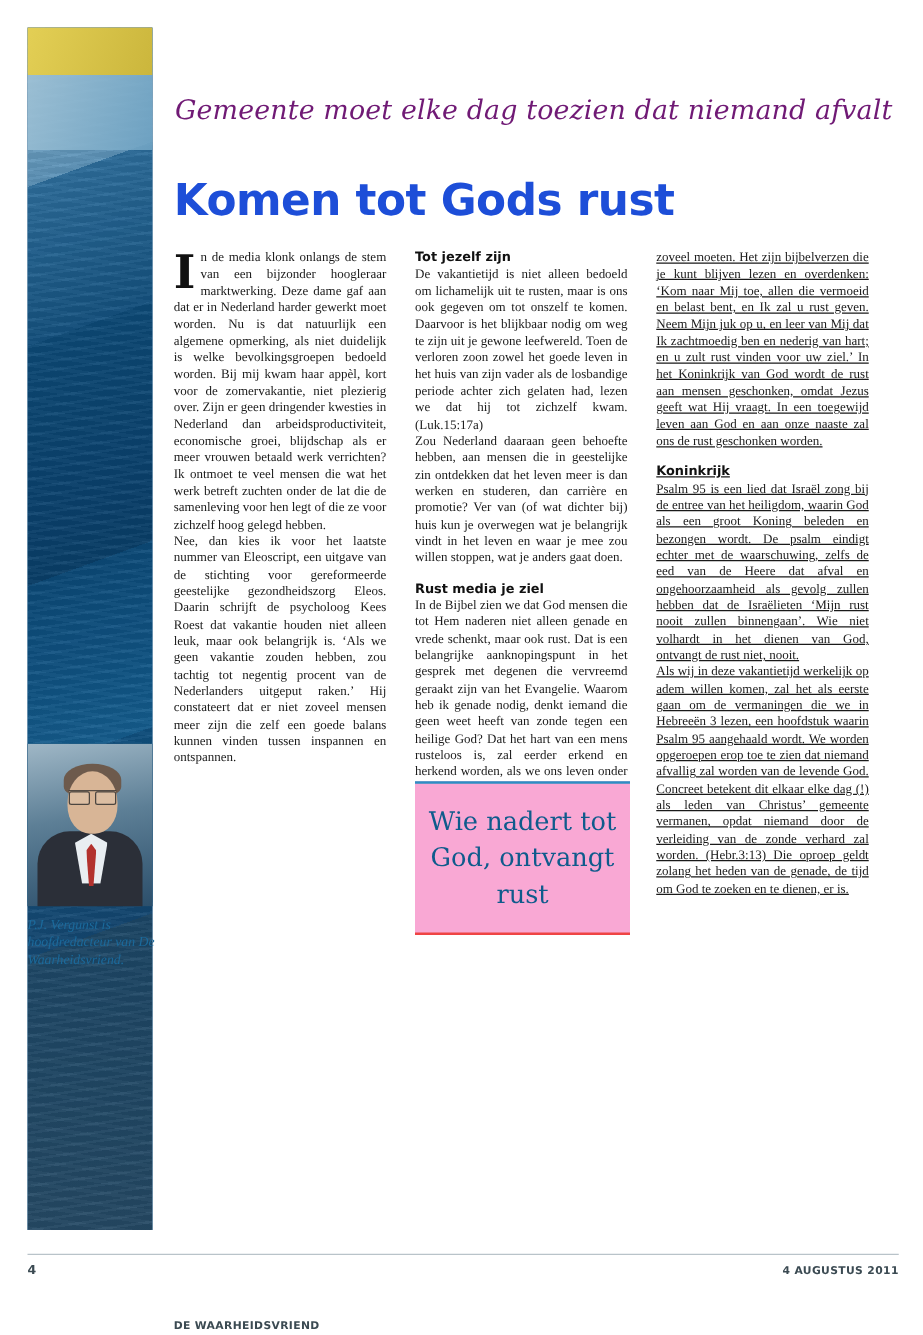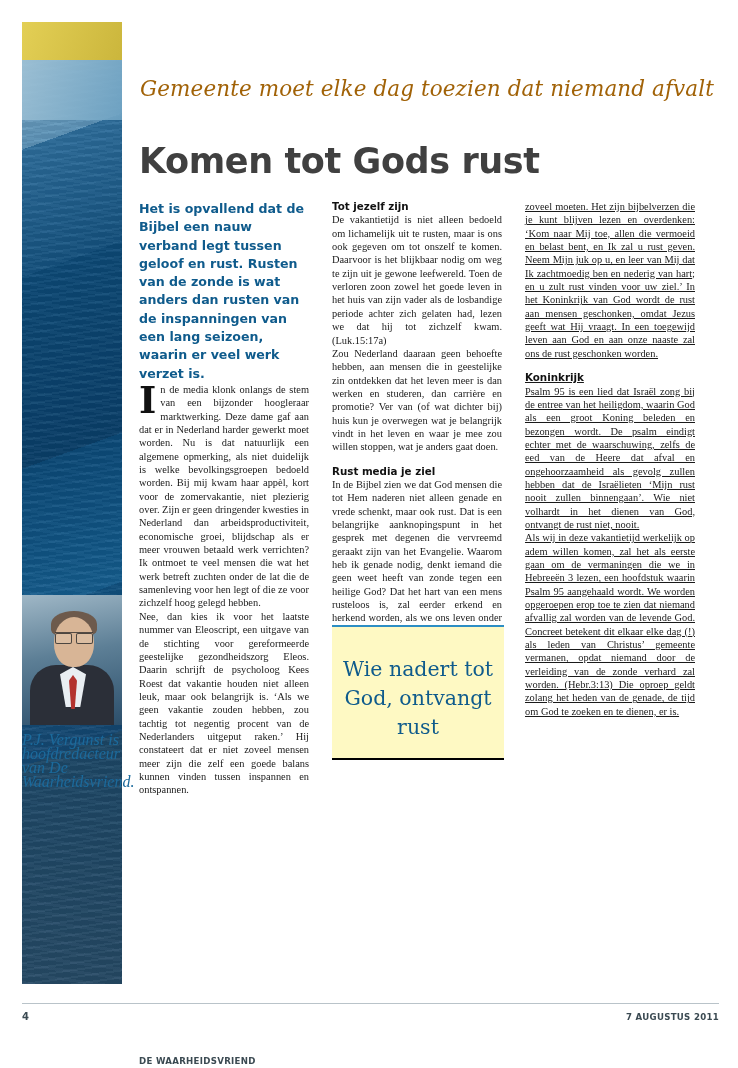--- a/index.html
+++ b/index.html
@@ -126,42 +126,42 @@
   }
 
   .caption {
     position: absolute;
     left: 22px;
     top: 733px;
     width: 104px;
     color: #1b6a9c;
     font-family: "Liberation Serif", serif;
     font-style: italic;
-    font-size: 16px;
+    font-size: 11px;
     line-height: 14px;
   }
 
   
   .kicker {
     position: absolute;
     left: 140px;
     top: 76px;
     width: 580px;
-    color: #a16207;
+    color: #701a75;
     font-family: "DejaVu Serif", serif;
     font-style: italic;
     font-size: 21.5px;
     letter-spacing: .1px;
   }
   .headline {
     position: absolute;
     left: 139px;
     top: 118px;
     width: 580px;
-    color: #404040;
+    color: #1d4ed8;
     font-family: "DejaVu Sans", sans-serif;
     font-weight: bold;
     font-size: 35px;
     letter-spacing: -.4px;
   }
 
   
   .col {
     position: absolute;
     top: 200px;
@@ -215,23 +215,23 @@
     position: absolute;
     left: 332px;
     top: 625px;
     width: 172px;
     text-align: center;
     color: #0f5b8c;
     font-family: "DejaVu Serif", serif;
     font-size: 20.5px;
     line-height: 29px;
     border-top: 2px solid #2d8ec4;
-    border-bottom: 2px solid #000000;
-    padding: 28px 0 16px 0;
-    background: #fef9c3;
+    border-bottom: 2px solid #ef4444;
+    padding: 16px 0 16px 0;
+    background: #f9a8d4;
   }
 
   
   .footer-rule {
     position: absolute;
     left: 22px;
     top: 1003px;
     width: 697px;
     height: 1px;
     background: #b9c3c9;
@@ -285,21 +285,20 @@
   <div class="hair"></div>
   <div class="face"></div>
   <div class="glasses"></div>
 </div>
 <div class="caption">P.J. Vergunst is hoofdredacteur van De Waarheidsvriend.</div>
 
 <div class="kicker">Gemeente moet elke dag toezien dat niemand afvalt</div>
 <h1 class="headline">Komen tot Gods rust</h1>
 
 <div class="col col1">
-  <p class="lead">Het is opvallend dat de Bijbel een nauw verband legt tussen geloof en rust. Rusten van de zonde is wat anders dan rusten van de inspanningen van een lang seizoen, waarin er veel werk verzet is.</p>
   <p class="dropcap-para">In de media klonk onlangs de stem van een bijzonder hoogleraar marktwerking. Deze dame gaf aan dat er in Nederland harder gewerkt moet worden. Nu is dat natuurlijk een algemene opmerking, als niet duidelijk is welke bevolkingsgroepen bedoeld worden. Bij mij kwam haar appèl, kort voor de zomervakantie, niet plezierig over. Zijn er geen dringender kwesties in Nederland dan arbeidsproductiviteit, economische groei, blijdschap als er meer vrouwen betaald werk verrichten? Ik ontmoet te veel mensen die wat het werk betreft zuchten onder de lat die de samenleving voor hen legt of die ze voor zichzelf hoog gelegd hebben.</p>
   <p>Nee, dan kies ik voor het laatste nummer van Eleoscript, een uitgave van de stichting voor gereformeerde geestelijke gezondheidszorg Eleos. Daarin schrijft de psycholoog Kees Roest dat vakantie houden niet alleen leuk, maar ook belangrijk is. ‘Als we geen vakantie zouden hebben, zou tachtig tot negentig procent van de Nederlanders uitgeput raken.’ Hij constateert dat er niet zoveel mensen meer zijn die zelf een goede balans kunnen vinden tussen inspannen en ontspannen.</p>
 </div>
 
 <div class="col col2">
   <p class="subhead">Tot jezelf zijn</p>
   <p>De vakantietijd is niet alleen bedoeld om lichamelijk uit te rusten, maar is ons ook gegeven om tot onszelf te komen. Daarvoor is het blijkbaar nodig om weg te zijn uit je gewone leefwereld. Toen de verloren zoon zowel het goede leven in het huis van zijn vader als de losbandige periode achter zich gelaten had, lezen we dat hij tot zichzelf kwam. (Luk.15:17a)</p>
   <p>Zou Nederland daaraan geen behoefte hebben, aan mensen die in geestelijke zin ontdekken dat het leven meer is dan werken en studeren, dan carrière en promotie? Ver van (of wat dichter bij) huis kun je overwegen wat je belangrijk vindt in het leven en waar je mee zou willen stoppen, wat je anders gaat doen.</p>
   <div class="spacer"></div>
   <p class="subhead">Rust media je ziel</p>
@@ -313,13 +312,13 @@
   <p>zoveel moeten. Het zijn bijbelverzen die je kunt blijven lezen en overdenken: ‘Kom naar Mij toe, allen die vermoeid en belast bent, en Ik zal u rust geven. Neem Mijn juk op u, en leer van Mij dat Ik zachtmoedig ben en nederig van hart; en u zult rust vinden voor uw ziel.’ In het Koninkrijk van God wordt de rust aan mensen geschonken, omdat Jezus geeft wat Hij vraagt. In een toegewijd leven aan God en aan onze naaste zal ons de rust geschonken worden.</p>
   <div class="spacer"></div>
   <p class="subhead">Koninkrijk</p>
   <p>Psalm 95 is een lied dat Israël zong bij de entree van het heiligdom, waarin God als een groot Koning beleden en bezongen wordt. De psalm eindigt echter met de waarschuwing, zelfs de eed van de Heere dat afval en ongehoorzaamheid als gevolg zullen hebben dat de Israëlieten ‘Mijn rust nooit zullen binnengaan’. Wie niet volhardt in het dienen van God, ontvangt de rust niet, nooit.</p>
   <p>Als wij in deze vakantietijd werkelijk op adem willen komen, zal het als eerste gaan om de vermaningen die we in Hebreeën 3 lezen, een hoofdstuk waarin Psalm 95 aangehaald wordt. We worden opgeroepen erop toe te zien dat niemand afvallig zal worden van de levende God. Concreet betekent dit elkaar elke dag (!) als leden van Christus’ gemeente vermanen, opdat niemand door de verleiding van de zonde verhard zal worden. (Hebr.3:13) Die oproep geldt zolang het heden van de genade, de tijd om God te zoeken en te dienen, er is.</p>
 </div>
 
 <div class="footer-rule"></div>
 <div class="folio">4</div>
 <div class="pub">DE WAARHEIDSVRIEND</div>
-<div class="date">7 AUGUSTUS 2011</div>
+<div class="date">4 AUGUSTUS 2011</div>
 
 </body></html>

